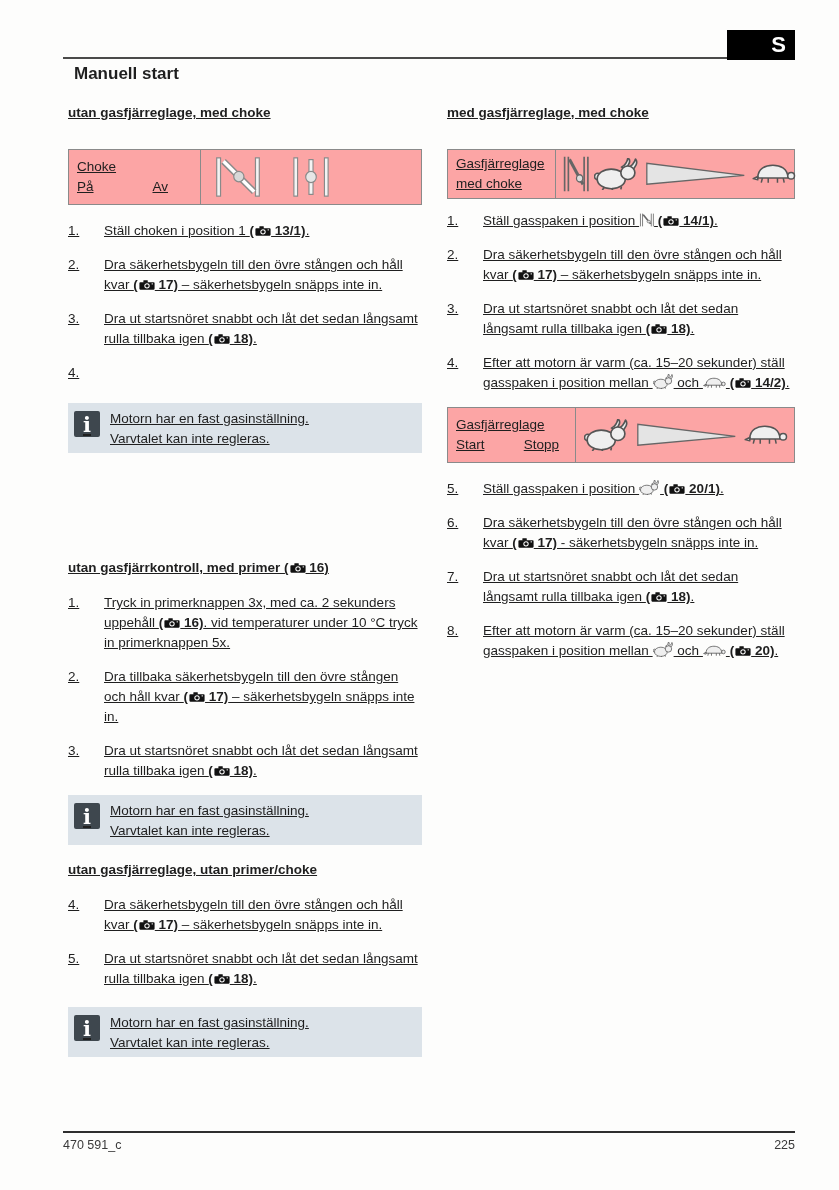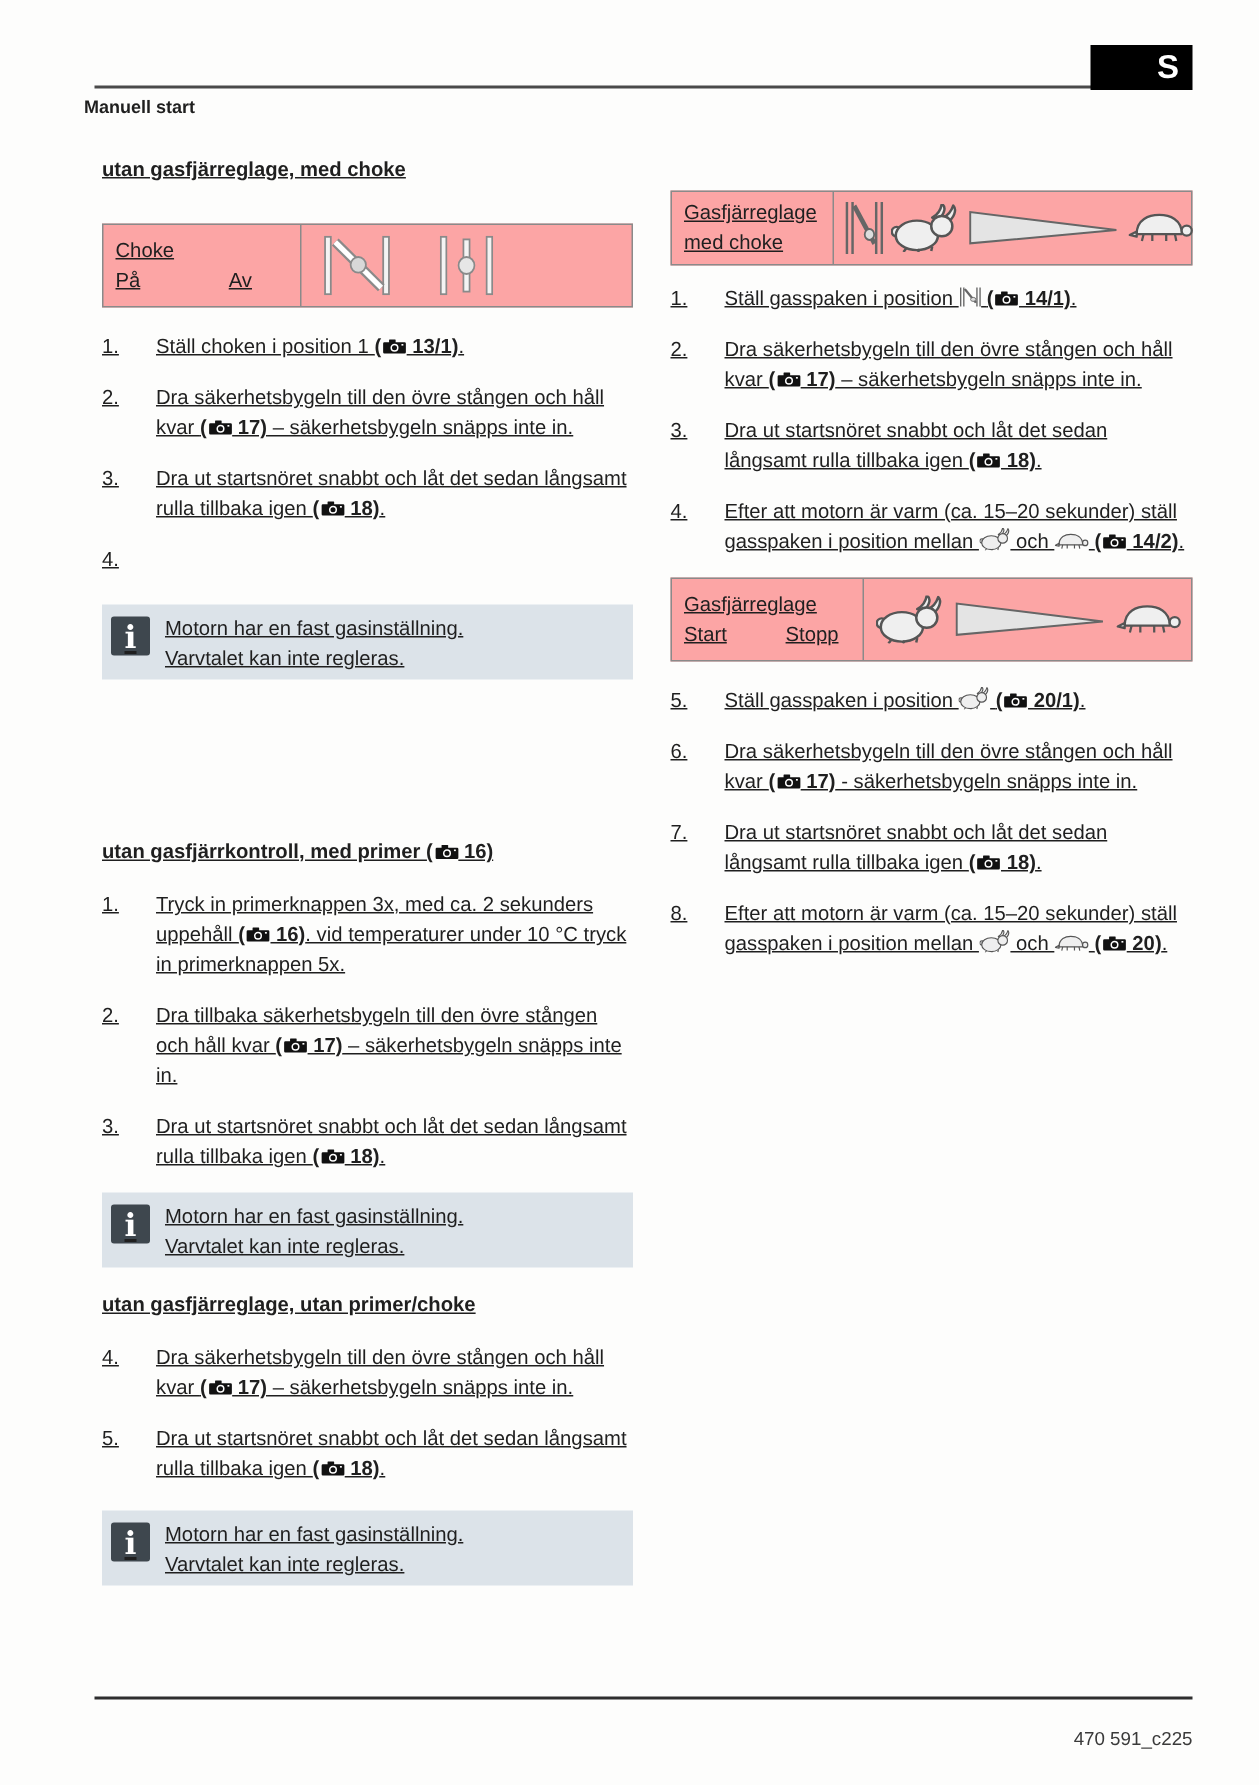--- a/index.html
+++ b/index.html
@@ -8,21 +8,21 @@
     background:#fdfdfc;color:#1f1f1f;
     font-family:"Liberation Sans", sans-serif;
     font-size:13.5px;
   }
   .toprule{position:absolute;left:63px;top:57px;width:666px;height:2px;background:#4a4a4a;}
   .s-badge{
     position:absolute;left:727px;top:30px;width:68px;height:30px;background:#000;
     color:#fff;font-weight:bold;font-size:22px;line-height:30px;text-align:right;
     padding-right:9px;box-sizing:border-box;
   }
-  .page-title{position:absolute;left:56px;top:64px;font-size:12px;font-weight:bold;}
+  .page-title{position:absolute;left:74px;top:64px;font-size:17px;font-weight:bold;}
 
   .col{position:absolute;top:100px;text-decoration:underline;}
   .col-left{left:68px;width:354px;}
   .col-right{left:447px;width:348px;}
 
   .h{font-weight:bold;font-size:13.5px;line-height:18px;margin-top:4px;}
   .h2-left{margin-top:106px;}
   .h3-left{margin-top:16px;}
   .h2-right{margin-top:62px;}
 
@@ -69,22 +69,22 @@
 
   
   .cell-sym .sym[data-name="choke-closed-icon"] svg{width:46px;height:40px;}
   .cell-sym .sym[data-name="choke-open-icon"] svg{width:44px;height:40px;}
   .cell-sym .sym[data-name="choke-lever-icon"] svg{width:27px;height:38px;}
   .cell-sym .sym[data-name="rabbit-icon"] svg{width:46px;height:32px;}
   .cell-sym .sym[data-name="wedge-icon"] svg{width:102px;height:26px;}
   .cell-sym .sym[data-name="turtle-icon"] svg{width:44px;height:22px;}
 
   .footrule{position:absolute;left:63px;top:1131px;width:732px;height:2px;background:#2e2e2e;}
-  .footrow{position:absolute;left:63px;top:1138px;width:732px;display:flex;justify-content:flex-end;
-    font-size:12.5px;color:#3a3a3a;margin-top:14px;}
+  .footrow{position:absolute;left:63px;top:1138px;width:732px;display:flex;justify-content:space-between;
+    font-size:12.5px;color:#3a3a3a;}
 </style>
 </head>
 <body>
 
 <div class="toprule" data-name="header-rule"></div>
 <div class="s-badge" data-name="language-badge">S</div>
 <div class="page-title" data-name="page-title">Manuell start</div>
 
 <div class="col col-left" data-name="left-column">
   <div class="h" data-name="section-heading-utan-gasfjarreglage-med-choke">utan gasfjärreglage, med choke</div>
@@ -230,20 +230,21 @@
   <div class="note note-3" data-name="info-note">
     <div class="ii" data-name="info-icon">i</div>
     <div class="nt" data-name="info-note-text">
       <div data-name="info-note-line">Motorn har en fast gasinställning.</div>
       <div data-name="info-note-line">Varvtalet kan inte regleras.</div>
     </div>
   </div>
 </div>
 
 <div class="col col-right" data-name="right-column">
+  <div class="h" data-name="section-heading-med-gasfjarreglage-med-choke">med gasfjärreglage, med choke</div>
 
   <div class="tbl tbl-gas1" data-name="gas-remote-choke-symbol-table">
     <div class="lab" data-name="gas-table1-label-cell">
       <div data-name="gas-table1-title">Gasfjärreglage</div>
       <div data-name="gas-table1-subtitle">med choke</div>
     </div>
     <div class="cell-sym" data-name="gas-table1-symbols-cell">
         <span class="sym" data-name="choke-lever-icon"><svg viewBox="0 0 36 44" preserveAspectRatio="none">
             <g stroke="#666" fill="none" stroke-width="2.2">
               <path d="M3.5 2V42M8.5 2V42M29.5 2V42M34.5 2V42"></path>

